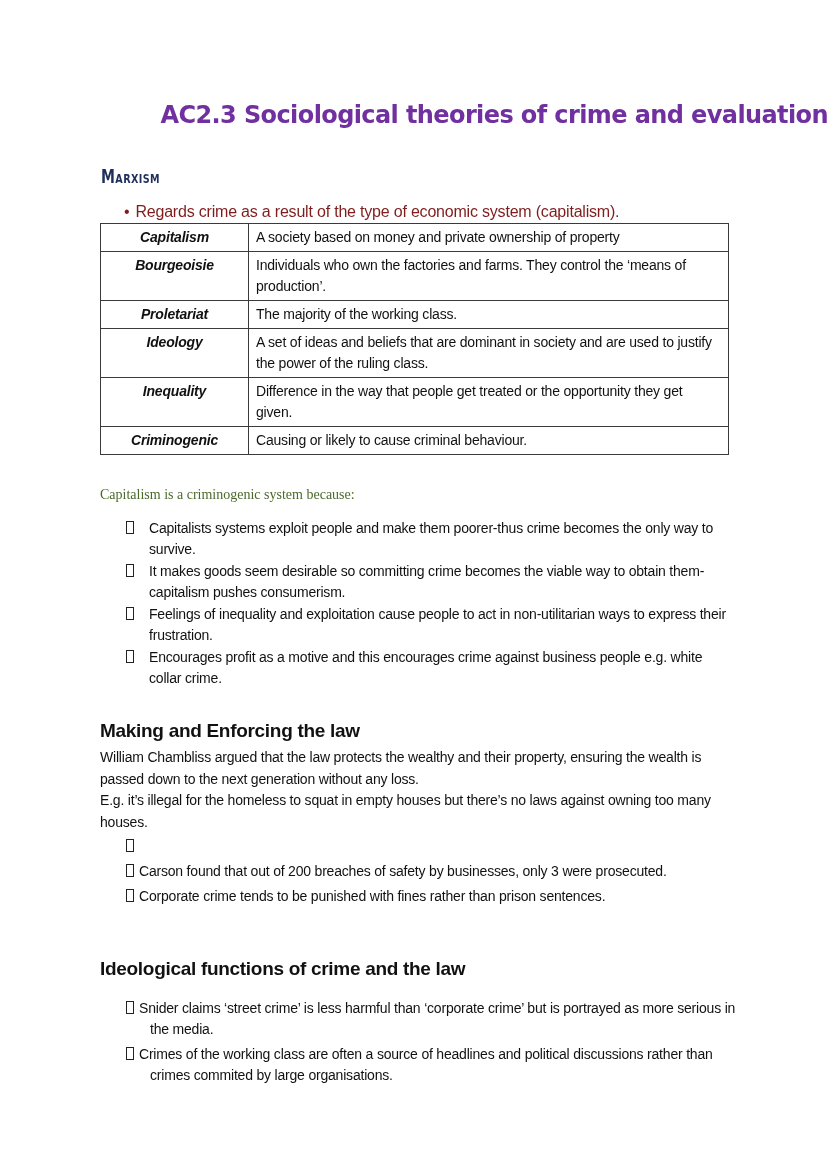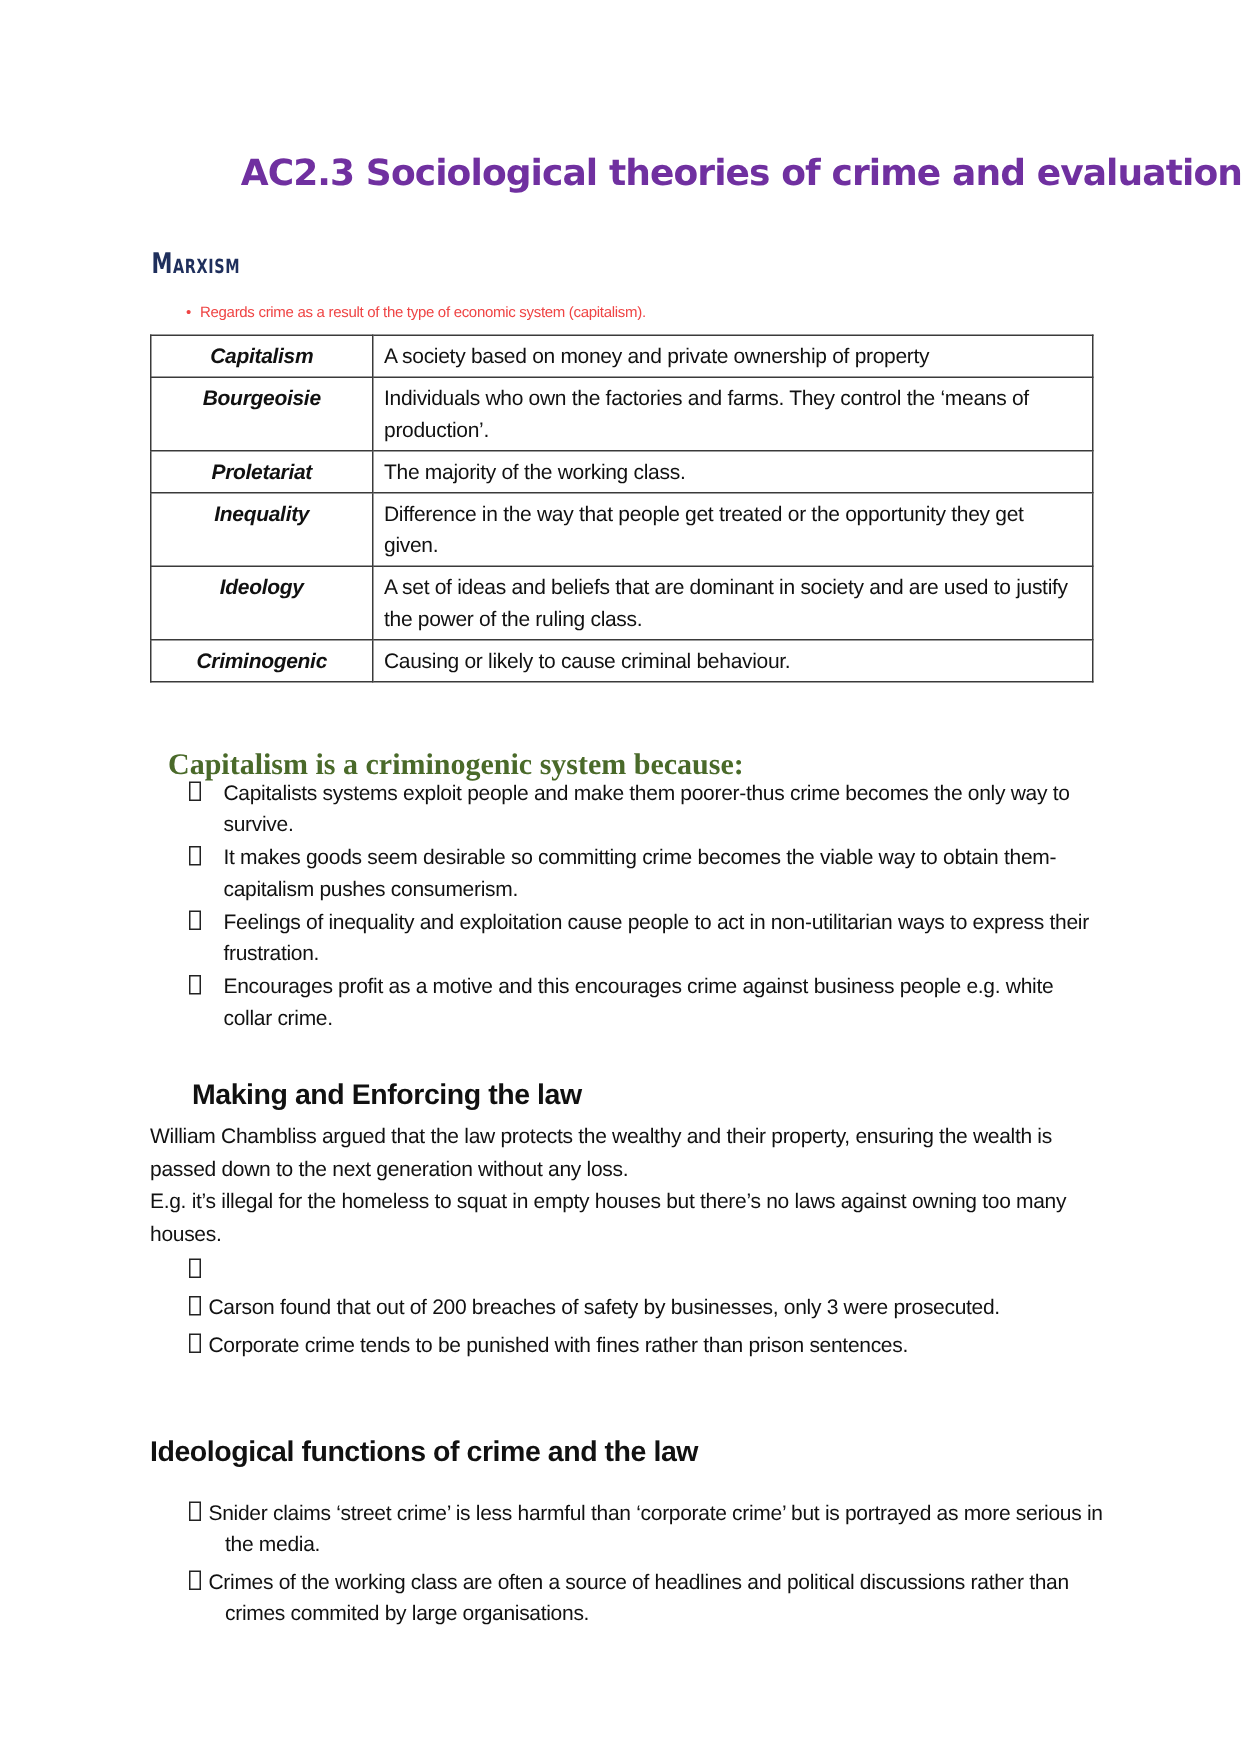--- a/index.html
+++ b/index.html
@@ -43,23 +43,23 @@
       letter-spacing: 0.5px;
       color: #1f2f5c;
       margin: 0;
       transform: scaleX(0.82);
       transform-origin: left center;
     }
     .intro {
       position: absolute;
       left: 124px;
       top: 203px;
-      font-size: 10px;
-      letter-spacing: -0.2px;
-      color: #ef4444;
+      font-size: 16px;
+      letter-spacing: -0.2px;
+      color: #7f1d1d;
     }
     .intro .dot { margin-right: 6px; }
     table.terms {
       position: absolute;
       left: 100px;
       top: 223px;
       width: 629px;
       border-collapse: collapse;
       font-size: 14px;
       letter-spacing: -0.2px;
@@ -74,24 +74,24 @@
       width: 133px;
       font-weight: bold;
       font-style: italic;
       text-align: center;
     }
     .green-heading {
       position: absolute;
       left: 100px;
       top: 487px;
       font-family: "Liberation Serif", serif;
-      font-weight: bold;
-      font-size: 20px;
+      font-weight: normal;
+      font-size: 14px;
       color: #4a6a2a;
-      margin: 12px;
+      margin: 0;
     }
     .green-list {
       position: absolute;
       left: 124px;
       top: 518px;
       width: 610px;
       margin: 0;
       padding: 0;
       list-style: none;
       font-size: 14px;
@@ -176,28 +176,28 @@
       </tr>
       <tr>
         <td class="term">Bourgeoisie</td>
         <td>Individuals who own the factories and farms. They control the ‘means of production’.</td>
       </tr>
       <tr>
         <td class="term">Proletariat</td>
         <td>The majority of the working class.</td>
       </tr>
       <tr>
+        <td class="term">Ideology</td>
+        <td>A set of ideas and beliefs that are dominant in society and are used to justify the power of the ruling class.</td>
+      </tr>
+      <tr>
         <td class="term">Inequality</td>
         <td>Difference in the way that people get treated or the opportunity they get given.</td>
       </tr>
       <tr>
-        <td class="term">Ideology</td>
-        <td>A set of ideas and beliefs that are dominant in society and are used to justify the power of the ruling class.</td>
-      </tr>
-      <tr>
         <td class="term">Criminogenic</td>
         <td>Causing or likely to cause criminal behaviour.</td>
       </tr>
     </tbody>
   </table>
 
   <h3 class="green-heading">Capitalism is a criminogenic system because:</h3>
 
   <ul class="green-list">
     <li>
@@ -211,21 +211,21 @@
     <li>
       <span class="box"><span class="box-glyph"></span></span>
       <span>Feelings of inequality and exploitation cause people to act in non-utilitarian ways to express their frustration.</span>
     </li>
     <li>
       <span class="box"><span class="box-glyph"></span></span>
       <span>Encourages profit as a motive and this encourages crime against business people e.g. white collar crime.</span>
     </li>
   </ul>
 
-  <h2 class="section-heading" style="top:720px;margin-left:28px;">Making and Enforcing the law</h2>
+  <h2 class="section-heading" style="top:720px;">Making and Enforcing the law</h2>
 
   <p class="para" style="top:747px;">William Chambliss argued that the law protects the wealthy and their property, ensuring the wealth is passed down to the next generation without any loss.</p>
   <p class="para" style="top:790px;">E.g. it’s illegal for the homeless to squat in empty houses but there’s no laws against owning too many houses.</p>
 
   <ul class="sub-list" style="top:836px;">
     <li><span class="box-glyph"></span></li>
     <li><span class="box-glyph"></span><span>Carson found that out of 200 breaches of safety by businesses, only 3 were prosecuted.</span></li>
     <li><span class="box-glyph"></span><span>Corporate crime tends to be punished with fines rather than prison sentences.</span></li>
   </ul>
 

